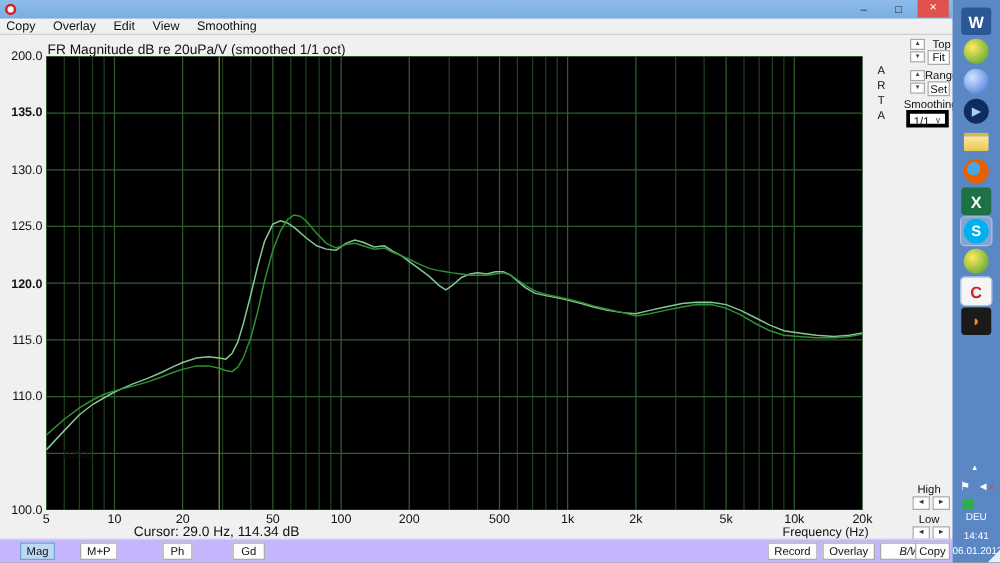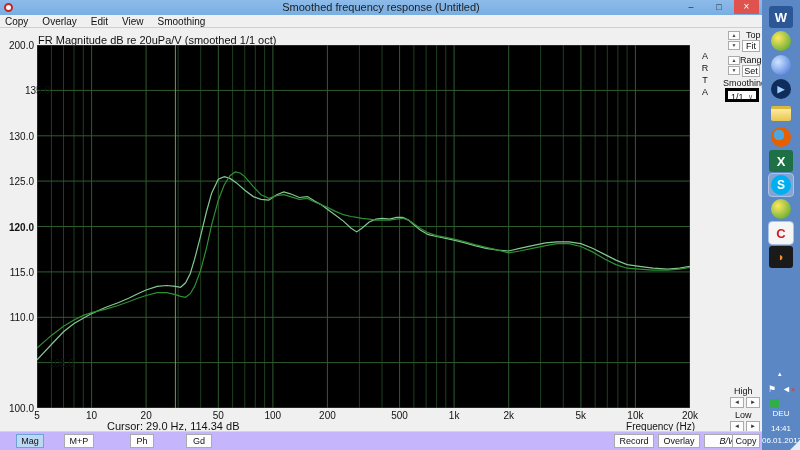--- a/index.html
+++ b/index.html
@@ -76,21 +76,20 @@
 </style>
 </head>
 <body>
 
 <div class="screen">
 
   <div class="appwin">
 
     <div class="titlebar">
       <div class="app-icon"></div>
-      <div class="title-text">Smoothed frequency response (Untitled)</div>
       <div class="winbtn btn-min">–</div>
       <div class="winbtn btn-max">□</div>
       <div class="winbtn btn-close">×</div>
     </div>
 
     <div class="menubar">
       <span class="menu-item">Copy</span>
       <span class="menu-item">Overlay</span>
       <span class="menu-item">Edit</span>
       <span class="menu-item">View</span>
@@ -145,21 +144,21 @@
           <line x1="0" y1="317.6" x2="653" y2="317.6" stroke="#2f5c2f" stroke-width="1"></line>
           <line x1="0" y1="363.0" x2="653" y2="363.0" stroke="#2f5c2f" stroke-width="1"></line>
           <line x1="138.4" y1="0" x2="138.4" y2="363" stroke="#8f8f3f" stroke-width="1"></line>
           <polyline points="0.0,314.9 14.4,299.5 26.5,286.8 37.0,278.6 46.3,273.2 54.6,268.6 68.9,262.3 81.1,257.7 91.6,253.2 100.8,248.7 109.1,245.0 120.1,241.4 129.8,240.5 138.4,241.4 143.6,242.3 148.6,237.8 153.2,228.7 157.6,214.2 163.7,190.6 169.4,167.0 174.7,147.9 181.3,134.3 187.3,131.6 193.0,133.4 199.5,137.9 207.8,145.2 216.3,151.6 224.0,154.3 231.8,155.2 239.7,149.7 246.9,147.0 253.4,148.8 262.3,152.5 270.4,151.6 277.6,156.1 284.3,159.7 290.4,164.3 297.9,169.7 306.4,176.1 314.1,183.3 319.7,186.9 324.9,183.3 332.2,177.0 338.9,174.2 345.0,173.3 352.5,174.2 359.4,172.4 365.7,172.4 371.5,175.1 376.9,179.7 383.2,185.1 391.3,189.7 399.6,191.5 408.8,193.3 417.1,195.1 428.1,197.8 437.8,200.6 449.1,203.3 461.2,205.1 471.7,206.0 482.7,203.3 495.3,200.6 508.7,197.8 520.1,196.9 532.0,196.9 543.9,198.7 555.5,203.3 568.1,209.6 578.9,215.1 590.1,219.6 602.3,221.4 616.0,223.2 630.4,224.2 642.5,223.2 653.0,221.4" fill="none" stroke="#85c795" stroke-width="1.2"></polyline>
           <polyline points="0.0,303.1 14.4,290.4 26.5,281.3 37.0,275.0 46.3,270.4 54.6,267.7 68.9,264.1 81.1,260.5 91.6,256.8 100.8,253.2 109.1,250.5 120.1,247.7 129.8,247.7 138.4,249.6 143.6,251.4 148.6,252.3 153.2,248.7 157.6,241.4 163.7,225.1 169.4,203.3 174.7,179.7 181.3,155.2 187.3,139.8 193.0,130.7 198.2,127.0 203.1,128.0 207.8,131.6 216.3,141.6 224.0,149.7 231.8,153.4 239.7,150.6 246.9,149.7 253.4,151.6 262.3,154.3 270.4,153.4 277.6,157.0 284.3,159.7 290.4,162.4 297.9,166.1 306.4,169.7 314.1,171.5 319.7,172.4 324.9,173.3 332.2,174.2 338.9,175.1 345.0,175.1 352.5,175.1 359.4,174.2 365.7,173.3 371.5,175.1 376.9,178.8 383.2,183.3 391.3,187.9 399.6,190.6 408.8,192.4 417.1,194.2 428.1,196.9 437.8,199.7 449.1,202.4 461.2,205.1 471.7,207.8 482.7,206.0 495.3,203.3 508.7,200.6 520.1,198.7 532.0,198.7 543.9,201.5 555.5,206.9 568.1,214.2 578.9,219.6 590.1,223.2 602.3,224.2 616.0,225.1 630.4,225.1 642.5,224.2 653.0,222.3" fill="none" stroke="#2e8f33" stroke-width="1.2"></polyline>
         </svg>
     </div>
 
     <div id="y-ticks">
         <div class="ytick" style="left: 1px; top: 40px;">200.0</div>
-        <div class="ytick" style="left: 17px; top: 85.375px;">135.0</div>
+        <div class="ytick" style="left: 1px; top: 85.375px; font-weight: bold;">135.0</div>
         <div class="ytick" style="left: 1px; top: 130.75px;">130.0</div>
         <div class="ytick" style="left: 1px; top: 176.125px;">125.0</div>
         <div class="ytick" style="left: 1px; top: 221.5px; font-weight: bold;">120.0</div>
         <div class="ytick" style="left: 1px; top: 266.875px;">115.0</div>
         <div class="ytick" style="left: 1px; top: 312.25px;">110.0</div>
         <div class="ytick" style="left: 1px; top: 357.625px; padding-left: 48px;">105.0</div>
         <div class="ytick" style="left: 1px; top: 403px;">100.0</div>
       </div>
     <div id="x-ticks">
         <div class="xtick" style="left: 37px;">5</div>

